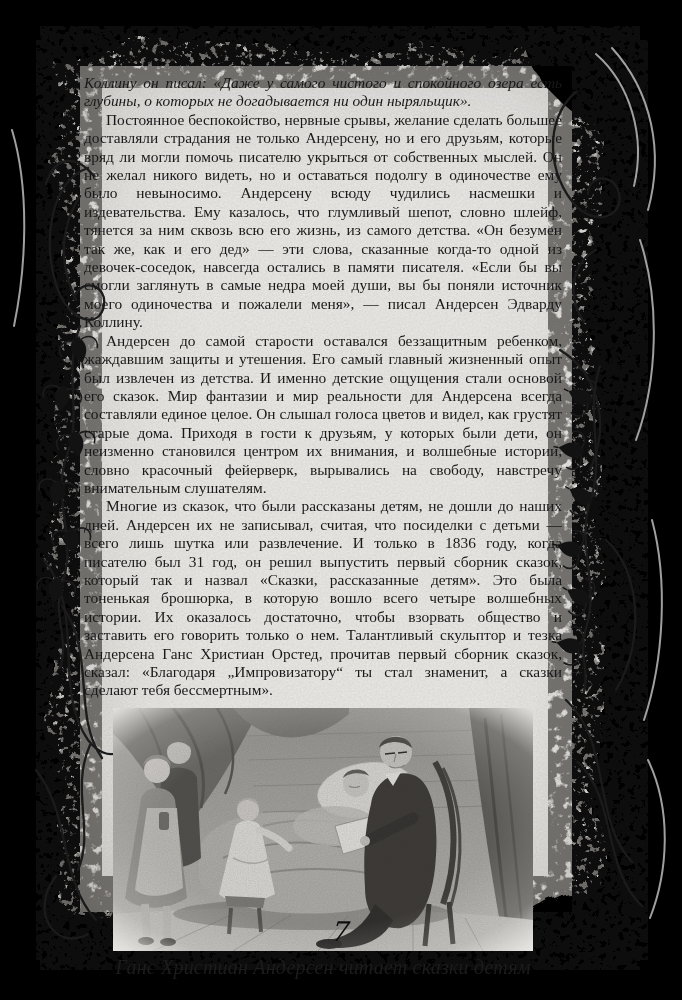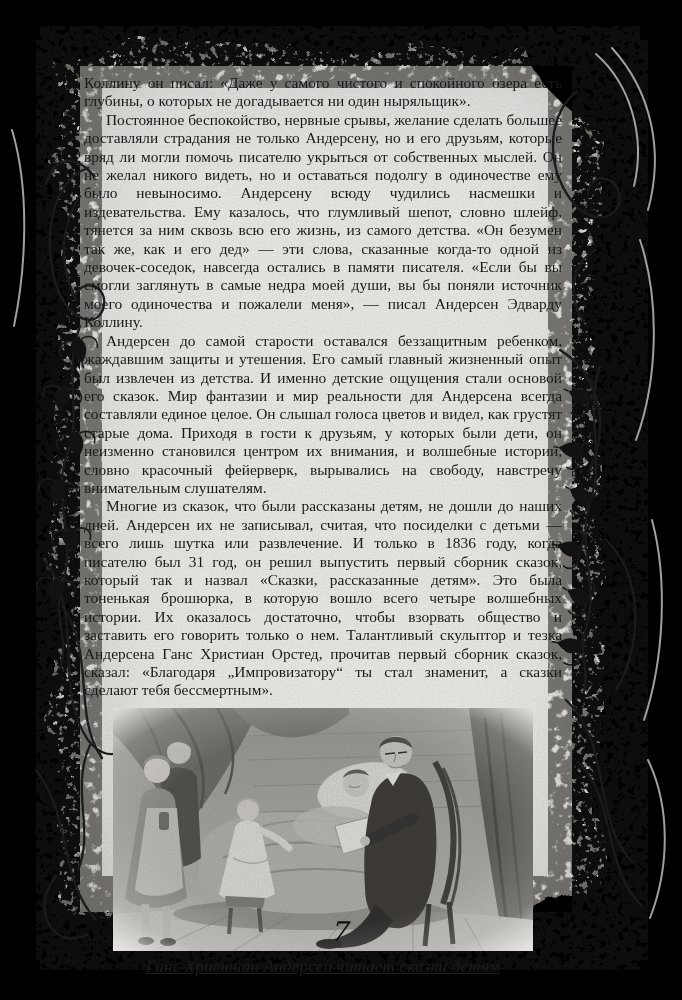--- a/index.html
+++ b/index.html
@@ -11,26 +11,26 @@
   }
   .vignette{position:absolute;inset:0;z-index:1;pointer-events:none;
     box-shadow:inset 0 0 70px 16px rgba(15,15,15,.42), inset 0 0 150px 40px rgba(70,70,70,.25);}
   .border-svg{position:absolute;inset:0;z-index:2;pointer-events:none;}
   .content{
     position:absolute;left:84px;top:74px;width:478px;z-index:3;
     font-size:15.4px;line-height:18.4px;text-align:justify;
     hyphens:auto;-webkit-hyphens:auto;
   }
   .para{margin:0;text-indent:22px;}
-  .para.noindent{text-indent:0;}
+  .para.noindent{text-indent:0;font-style:italic;}
   figure{margin:8px auto 0;width:420px;}
   .illustration{width:420px;height:243px;}
   figcaption{
     margin-top:7px;text-align:center;font-style:italic;
-    font-size:17px;color:#1c1c1c;letter-spacing:.2px;text-decoration:underline;
+    font-size:20px;color:#1c1c1c;letter-spacing:.2px;
   }
   .page-number{
     position:absolute;left:0;right:0;top:916px;z-index:4;
     text-align:center;font-family:"DejaVu Serif","Liberation Serif",serif;
     font-style:italic;font-size:27px;color:#0d0d0d;transform:skewX(-6deg);
   }
 </style>
 </head>
 <body>
 

